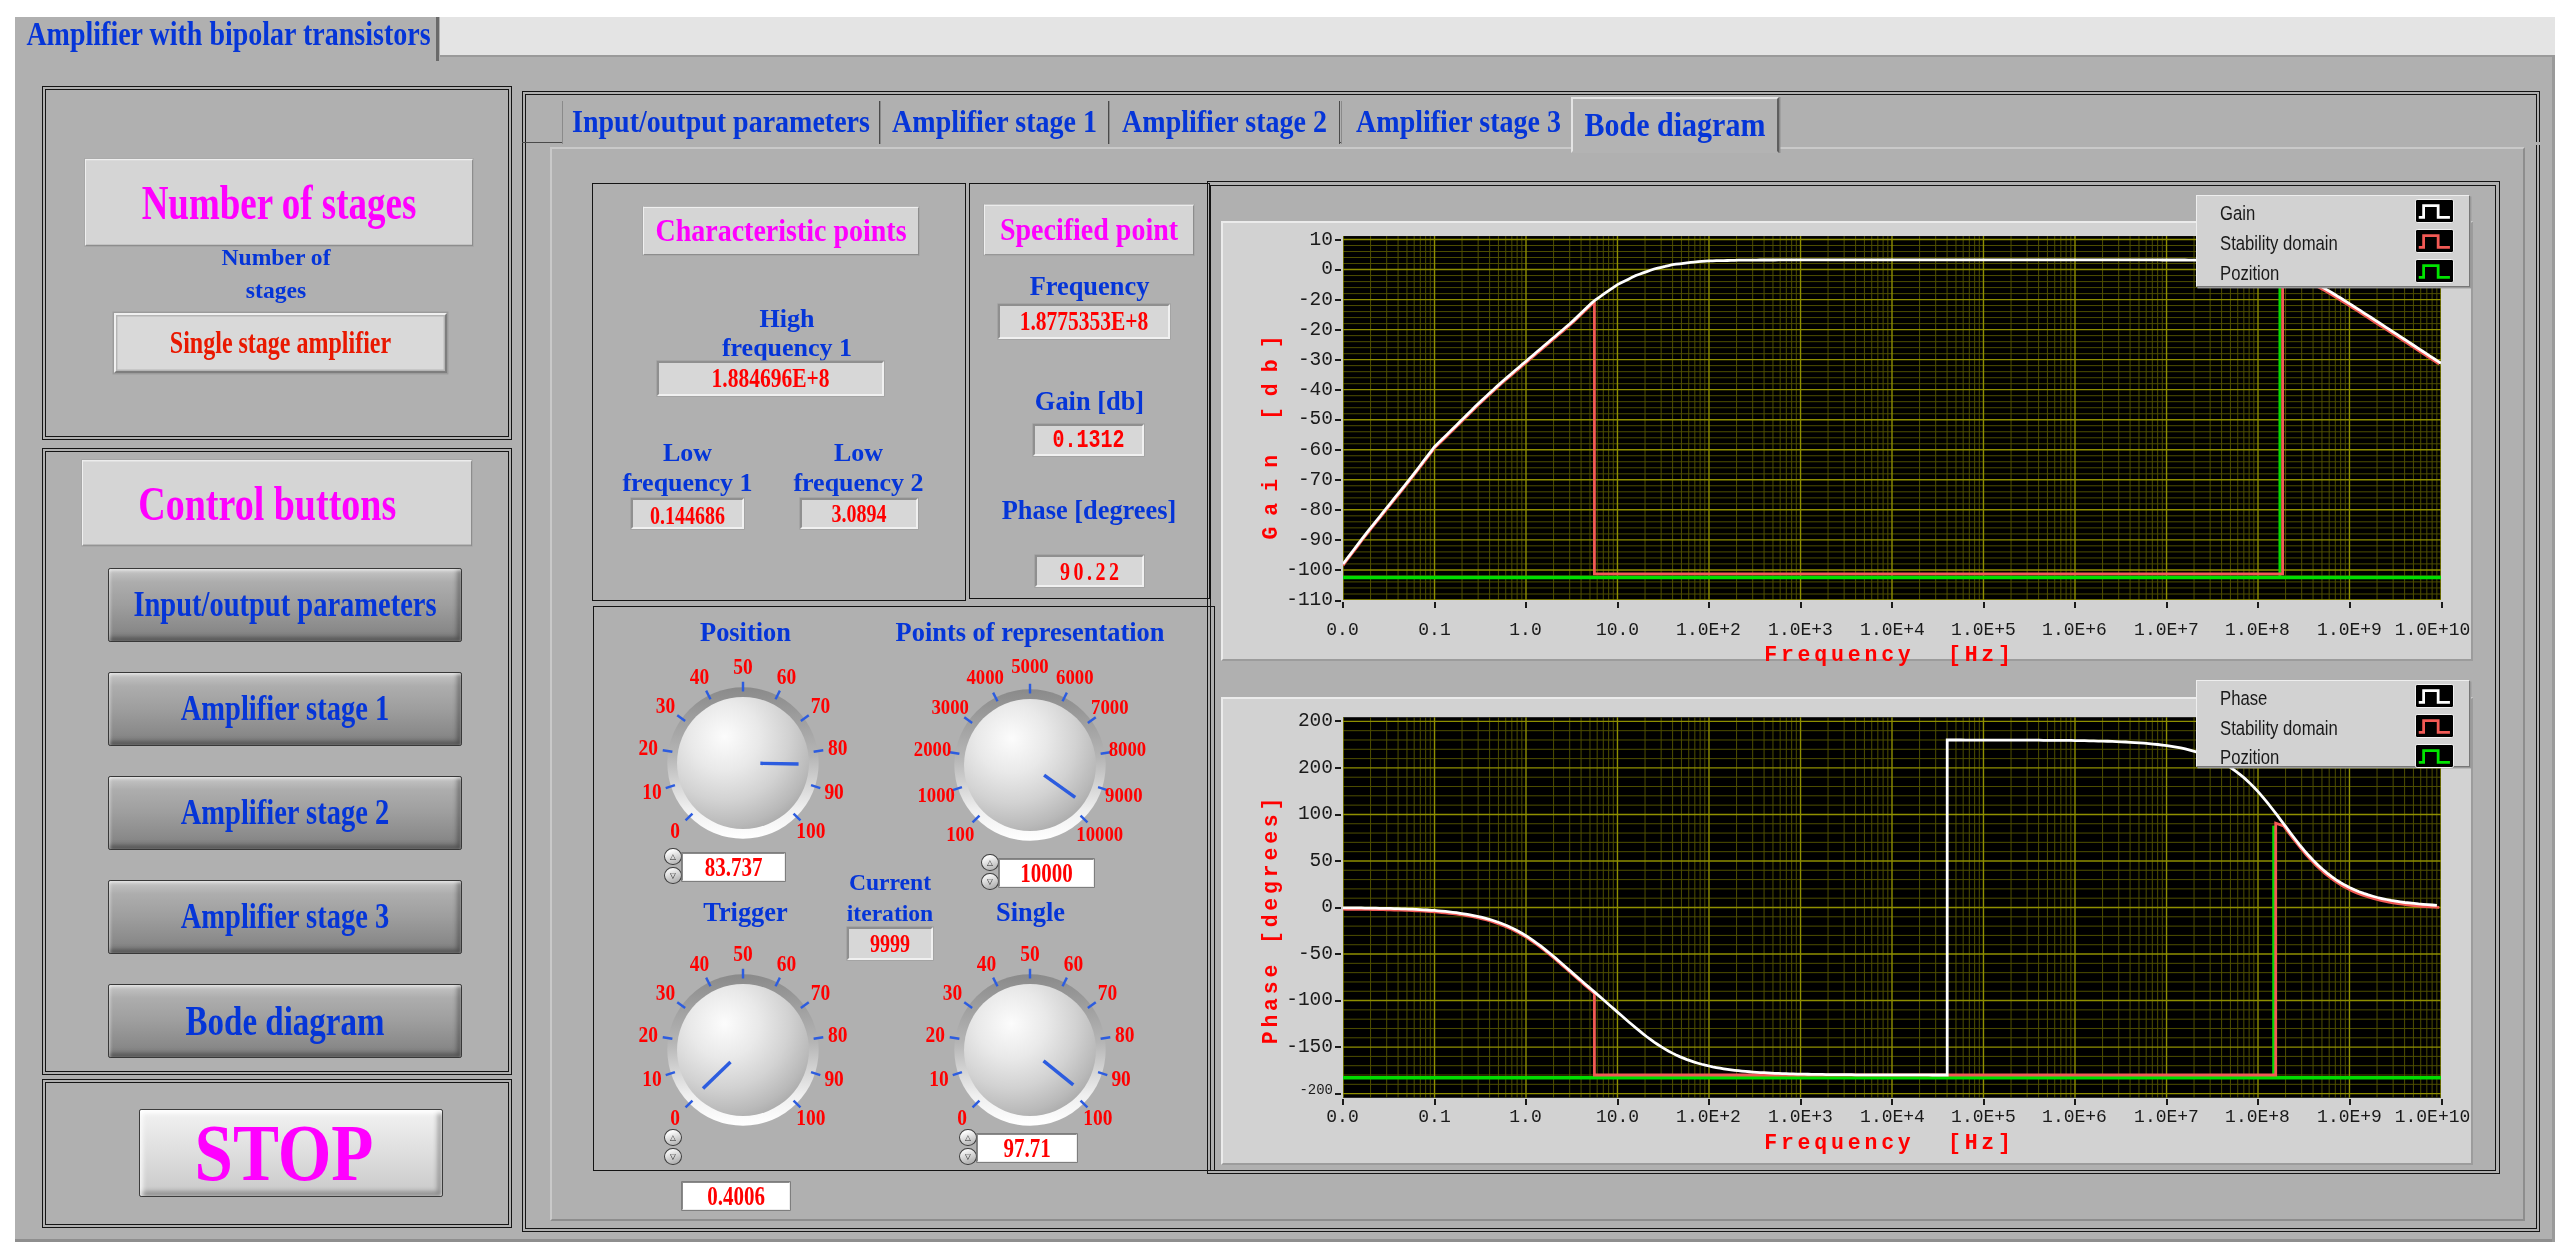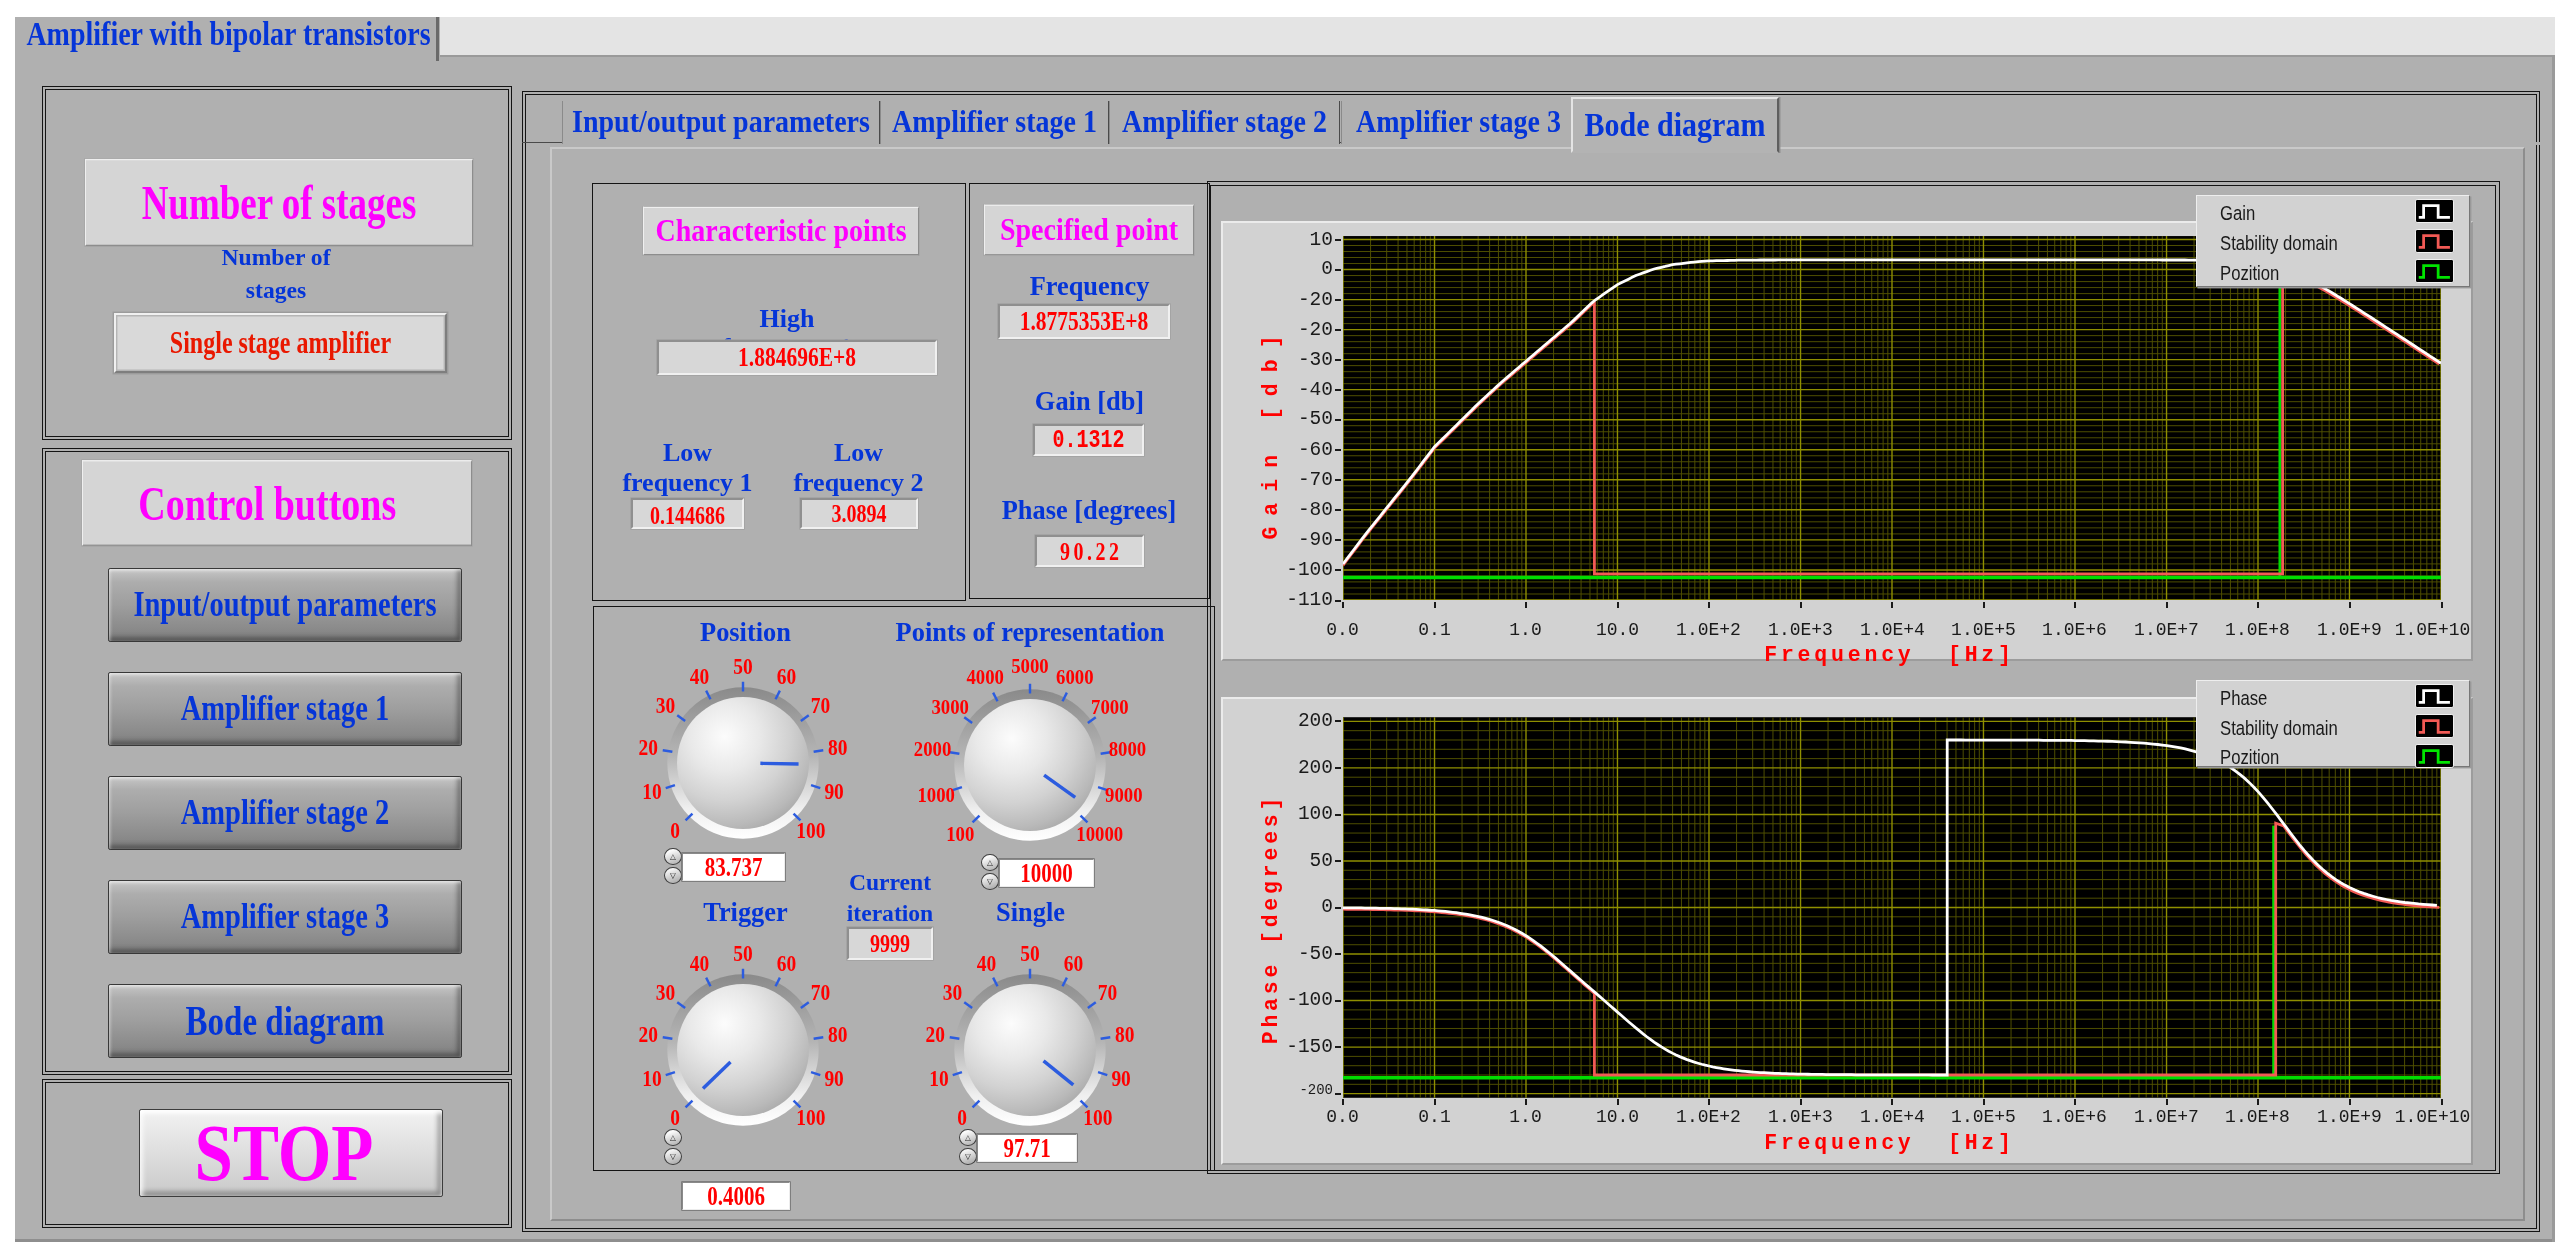--- a/index.html
+++ b/index.html
@@ -61,21 +61,21 @@
 <div class="" style="left:1109px;top:101px;width:231px;height:43px;background:#b0b0b0;border-right:1.4px solid #4a4a4a;border-left:0.7px solid #8a8a8a"></div>
 <div class="ctr sb blue t115" style="left:1109px;top:101px;width:231px;height:42px;font-size:28px;">Amplifier stage 2</div>
 <div class="" style="left:1341px;top:101px;width:235px;height:43px;background:#b0b0b0;border-right:1.4px solid #4a4a4a;border-left:0.7px solid #8a8a8a"></div>
 <div class="ctr sb blue t115" style="left:1341px;top:101px;width:235px;height:42px;font-size:28px;">Amplifier stage 3</div>
 <div class="" style="left:1780px;top:142px;width:760px;height:2.8px;background:#b0b0b0"></div>
 <div class="" style="left:1571px;top:97px;width:208px;height:56px;background:#b3b3b3;border:2.1px solid;border-color:#e4e4e4 #5f5f5f #b3b3b3 #e4e4e4;box-shadow:1.4px 0 0 #8a8a8a"></div>
 <div class="ctr sb blue t115" style="left:1571px;top:99px;width:208px;height:50px;font-size:30px;">Bode diagram</div>
 <div style="left:592px;top:183px;width:374px;height:418px;border:1.4px solid #141414"></div>
 <div class="tbox ctr sb mag t115" style="left:643px;top:210px;width:276px;height:42px;font-size:28px;">Characteristic points</div>
 <div class="ctr sb blue" style="left:667px;top:304px;width:240px;height:58px;font-size:26px;line-height:29px;">High<br>frequency 1</div>
-<div class="sunk ctr sb vred" style="left:657px;top:340px;width:280px;height:35px;font-size:21.5px;justify-content:center;">
+<div class="sunk ctr sb vred" style="left:657px;top:361px;width:227px;height:35px;font-size:21.5px;justify-content:center;">
     <span style="display:inline-block;transform:scaleY(1.25);transform-origin:center">1.884696E+8</span>
   </div>
 <div class="ctr sb blue" style="left:618px;top:438px;width:139px;height:60px;font-size:26px;line-height:30px;">Low<br>frequency 1</div>
 <div class="sunk ctr sb vred" style="left:631px;top:498px;width:113px;height:31px;font-size:20px;align-items:flex-end;">
     <span style="display:inline-block;transform:scaleY(1.25);transform-origin:center">0.144686</span>
   </div>
 <div class="ctr sb blue" style="left:789px;top:438px;width:139px;height:60px;font-size:26px;line-height:30px;">Low<br>frequency 2</div>
 <div class="sunk ctr sb vred" style="left:800px;top:498px;width:118px;height:31px;font-size:20px;">
     <span style="display:inline-block;transform:scaleY(1.25);transform-origin:center">3.0894</span>
   </div>
@@ -83,21 +83,21 @@
 <div class="tbox ctr sb mag t115" style="left:984px;top:208px;width:210px;height:44px;font-size:28px;">Specified point</div>
 <div class="ctr sb blue" style="left:1006px;top:270px;width:167px;height:32px;font-size:26.4px;">Frequency</div>
 <div class="sunk ctr sb vred" style="left:998px;top:304px;width:172px;height:35px;font-size:21.5px;">
     <span style="display:inline-block;transform:scaleY(1.25);transform-origin:center">1.8775353E+8</span>
   </div>
 <div class="ctr sb blue" style="left:1006px;top:385px;width:167px;height:32px;font-size:26.4px;">Gain [db]</div>
 <div class="sunk ctr sb vred" style="left:1033px;top:424px;width:111px;height:32px;font-size:20px;font-family:Liberation Mono, monospace;">
     <span style="display:inline-block;transform:scaleY(1.25);transform-origin:center">0.1312</span>
   </div>
 <div class="ctr sb blue" style="left:971px;top:493px;width:236px;height:35px;font-size:26.4px;">Phase [degrees]</div>
-<div class="sunk ctr sb vred" style="left:1035px;top:535px;width:109px;height:32px;font-size:20px;letter-spacing:3.5px;text-indent:3.5px;">
+<div class="sunk ctr sb vred" style="left:1035px;top:555px;width:109px;height:32px;font-size:20px;letter-spacing:3.5px;text-indent:3.5px;">
     <span style="display:inline-block;transform:scaleY(1.25);transform-origin:center">90.22</span>
   </div>
 <div style="left:593px;top:606px;width:622px;height:565px;border:1.4px solid #141414"></div>
 <div class="ctr sb blue" style="left:648px;top:617px;width:195px;height:31px;font-size:26.4px;">Position</div>
 <div class="ctr sb blue" style="left:884px;top:617px;width:292px;height:31px;font-size:26.4px;">Points of representation</div>
 <div class="ctr sb blue" style="left:648px;top:897px;width:195px;height:31px;font-size:26.4px;">Trigger</div>
 <div class="ctr sb blue" style="left:933px;top:897px;width:195px;height:31px;font-size:26.4px;">Single</div>
 <div class="ctr sb blue" style="left:831px;top:866px;width:118px;height:63px;font-size:23.6px;line-height:31px;">Current<br>iteration</div>
 <div class="sunk ctr sb vred" style="left:847px;top:927px;width:86px;height:33px;font-size:20px;">
     <span style="display:inline-block;transform:scaleY(1.25);transform-origin:center">9999</span>

